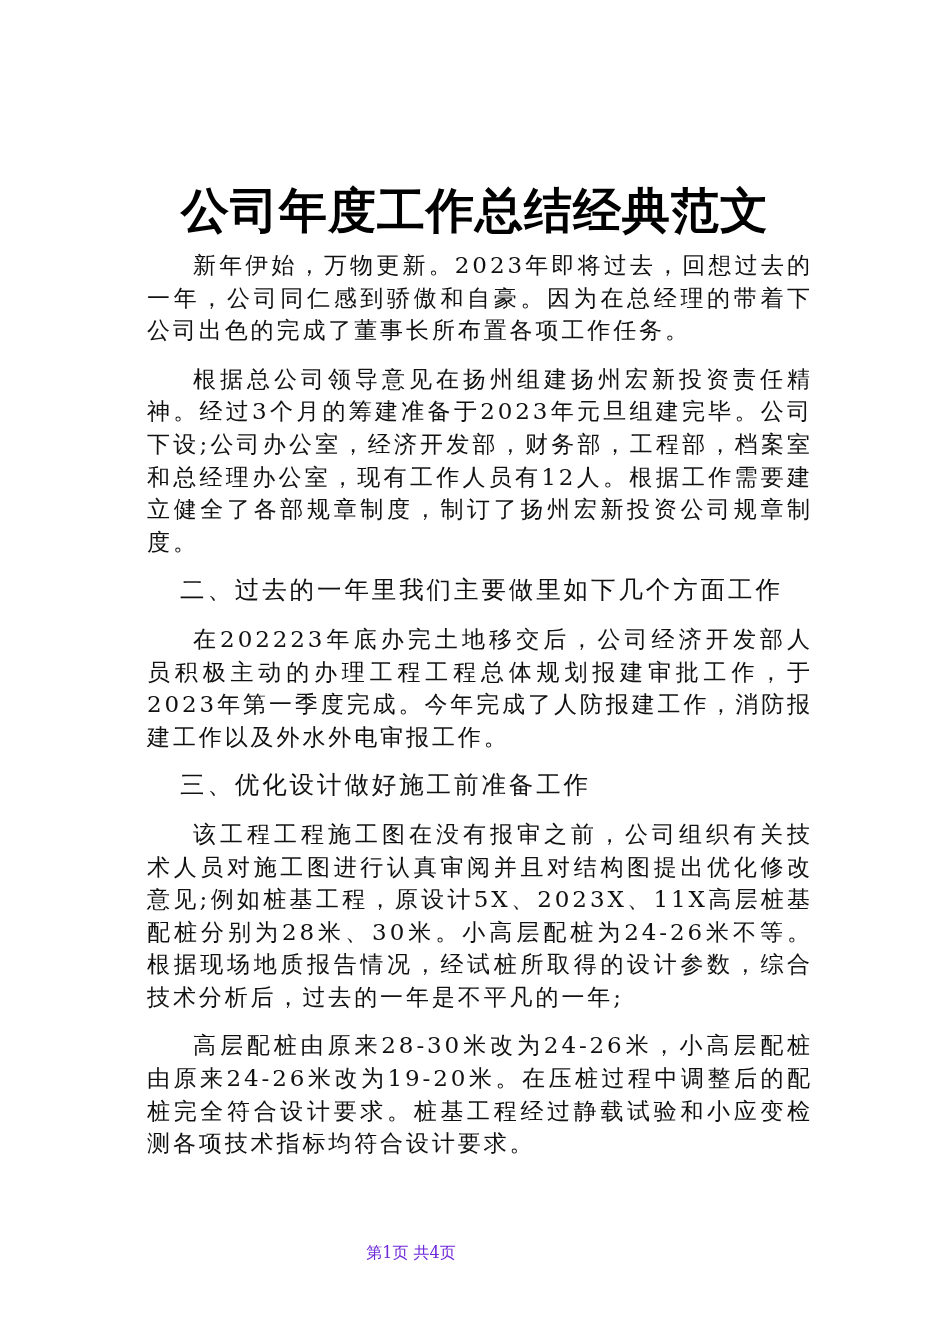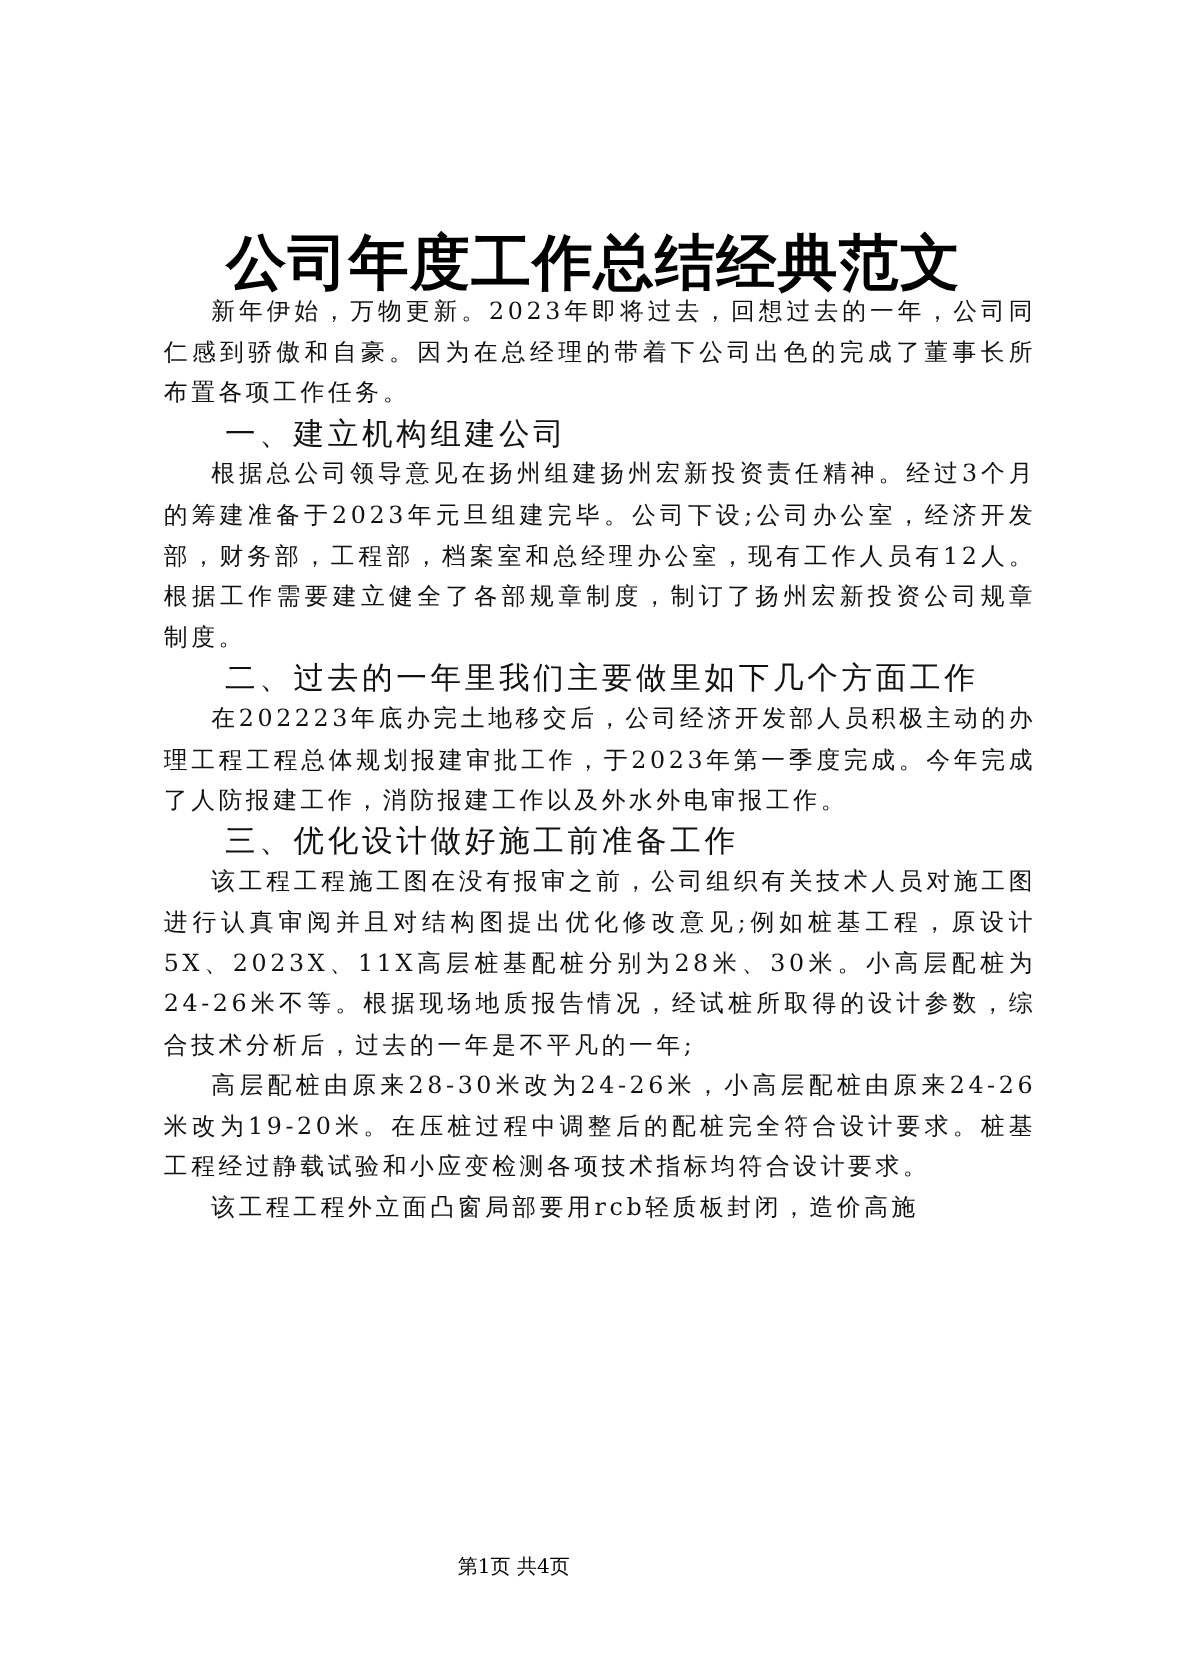--- a/index.html
+++ b/index.html
@@ -3,39 +3,37 @@
 <meta charset="utf-8">
 <style>
   html, body { margin: 0; padding: 0; background: #ffffff; }
   body { width: 950px; height: 1344px; position: relative; overflow: hidden;
          font-family: "DejaVu Serif", "Liberation Serif", serif; color: #111; }
   .page { position: absolute; left: 0; top: 0; width: 950px; height: 1344px; background: #fff; }
   .title { position: absolute; top: 186px; left: 0; width: 950px; text-align: center;
            font-family: "DejaVu Sans", "Liberation Sans", sans-serif; font-weight: bold;
            font-size: 48px; line-height: 48px; letter-spacing: 1px; color: #000; }
   .body { position: absolute; top: 233px; left: 131px; width: 698px; }
-  .para { margin: 0; font-size: 19px; line-height: 32.6px; text-align: justify;
+  .para { margin: 16px; font-size: 23px; line-height: 32.6px; text-align: justify;
           text-align-last: left; letter-spacing: 2.9px; text-indent: 2em; color: #111; }
   .heading { margin: 0; font-size: 24.5px; line-height: 32.6px; letter-spacing: 2.9px;
              text-indent: 2em; color: #111; }
   .footer { position: absolute; top: 1243px; left: 0; width: 822px; text-align: center;
-            font-size: 16px; line-height: 20px; color: #000000; }
+            font-size: 16px; line-height: 20px; color: #6d28d9; }
 </style>
 </head>
 <body>
 
 <div class="page">
   <div class="title">公司年度工作总结经典范文</div>
 
   <div class="body">
     <p class="para">新年伊始，万物更新。2023年即将过去，回想过去的一年，公司同仁感到骄傲和自豪。因为在总经理的带着下公司出色的完成了董事长所布置各项工作任务。</p>
-    <p class="heading">一、建立机构组建公司</p>
     <p class="para">根据总公司领导意见在扬州组建扬州宏新投资责任精神。经过3个月的筹建准备于2023年元旦组建完毕。公司下设;公司办公室，经济开发部，财务部，工程部，档案室和总经理办公室，现有工作人员有12人。根据工作需要建立健全了各部规章制度，制订了扬州宏新投资公司规章制度。</p>
     <p class="heading">二、过去的一年里我们主要做里如下几个方面工作</p>
     <p class="para">在202223年底办完土地移交后，公司经济开发部人员积极主动的办理工程工程总体规划报建审批工作，于2023年第一季度完成。今年完成了人防报建工作，消防报建工作以及外水外电审报工作。</p>
     <p class="heading">三、优化设计做好施工前准备工作</p>
     <p class="para">该工程工程施工图在没有报审之前，公司组织有关技术人员对施工图进行认真审阅并且对结构图提出优化修改意见;例如桩基工程，原设计5X、2023X、11X高层桩基配桩分别为28米、30米。小高层配桩为24-26米不等。根据现场地质报告情况，经试桩所取得的设计参数，综合技术分析后，过去的一年是不平凡的一年;</p>
     <p class="para">高层配桩由原来28-30米改为24-26米，小高层配桩由原来24-26米改为19-20米。在压桩过程中调整后的配桩完全符合设计要求。桩基工程经过静载试验和小应变检测各项技术指标均符合设计要求。</p>
-    <p class="para">该工程工程外立面凸窗局部要用rcb轻质板封闭，造价高施</p>
   </div>
 
   <div class="footer">第1页 共4页</div>
 </div>
 
 </body></html>

